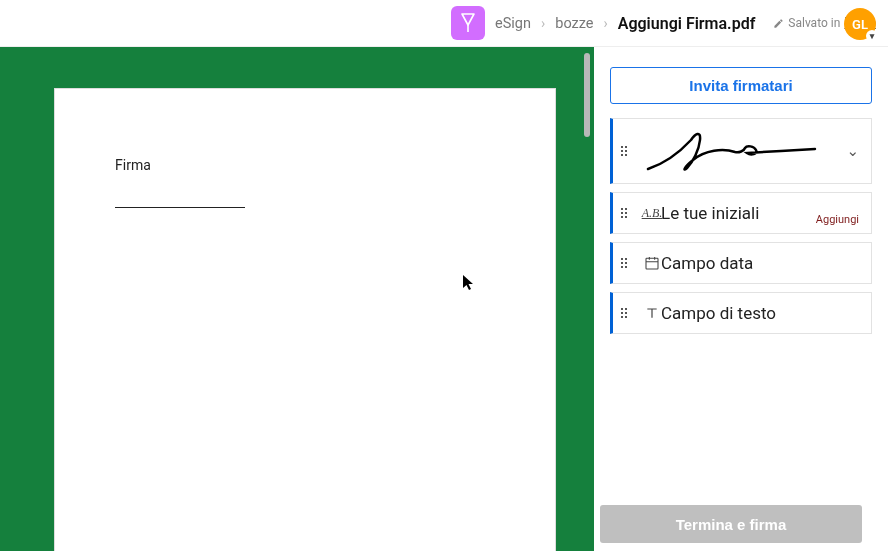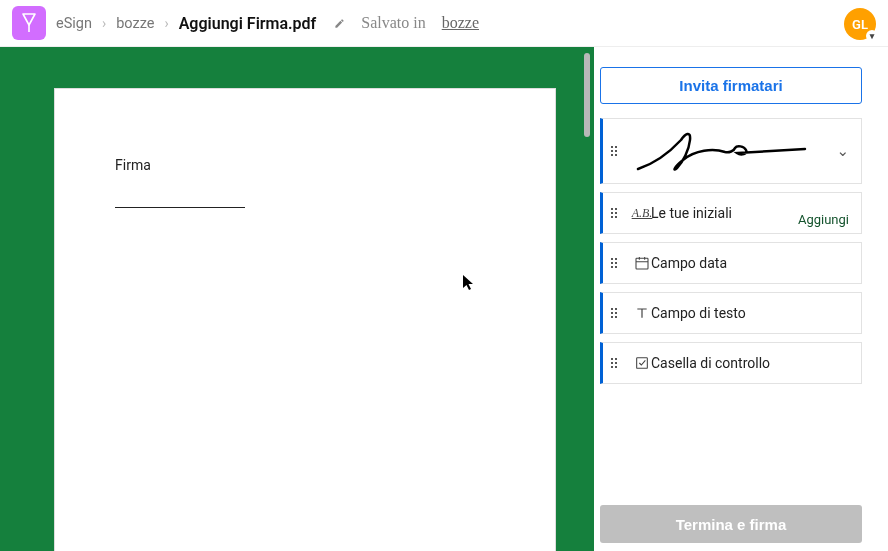--- a/index.html
+++ b/index.html
@@ -6,32 +6,33 @@
     body { font-family: -apple-system, BlinkMacSystemFont, "Segoe UI", Roboto, Helvetica, Arial, sans-serif; background: #fff; width: 888px; height: 551px; overflow: hidden; }
 
     .header {
       height: 47px;
       border-bottom: 1px solid #eee;
       display: flex;
       align-items: center;
       padding: 0 12px;
       gap: 10px;
       position: relative;
+      justify-content: flex-end;
     }
     .app-icon {
       width: 34px; height: 34px;
       background: #d26dff;
       border-radius: 6px;
       display: flex; align-items: center; justify-content: center;
     }
     .app-icon svg { width: 16px; height: 22px; }
     .crumb { font-size: 14.5px; color: #777; cursor: pointer; }
     .crumb-sep { color: #bbb; font-size: 14px; }
     .crumb-current { font-size: 16px; font-weight: 600; color: #111; }
-    .saved-text { font-size: 16px; color: #888; display: flex; align-items: center; gap: 16px; margin-left: 8px; font-family: Liberation Serif, serif; }
+    .saved-text { font-size: 12px; color: #888; display: flex; align-items: center; gap: 4px; margin-left: 8px; }
     .saved-text .link { color: #666; text-decoration: underline; cursor: pointer; }
     .avatar {
       position: absolute; right: 12px; top: 8px;
       width: 32px; height: 32px; border-radius: 50%;
       background: #ffa000; color: #fff;
       display: flex; align-items: center; justify-content: center;
       font-size: 13px; font-weight: 600;
     }
     .avatar::after {
       content: "▾"; position: absolute; bottom: -2px; right: -2px;
@@ -59,21 +60,21 @@
       box-shadow: 0 0 0 1px #ddd;
     }
     .pg-label { position: absolute; left: 60px; top: 68px; font-size: 14px; color: #222; }
     .sig-line { position: absolute; left: 60px; top: 118px; width: 130px; border-bottom: 1px solid #222; }
     .cursor { position: absolute; left: 463px; top: 228px; font-size: 15px; color: #000; pointer-events: none; }
 
     .sidebar {
       flex: 1;
       background: #fff;
       display: flex; flex-direction: column;
-      padding: 20px 12px 0 6px;
+      padding: 20px 12px 0 16px;
       position: relative;
     }
     .invite-btn {
       width: 262px;
       height: 37px;
       border: 1px solid #1a73e8;
       color: #1a73e8;
       background: #fff;
       border-radius: 3px;
       font-size: 15px;
@@ -94,22 +95,22 @@
       position: relative;
     }
     .tool.sig { height: 66px; }
     .tool.norml { height: 42px; }
     .drag-handle {
       width: 10px; display: grid; grid-template-columns: repeat(2, 2px); grid-auto-rows: 2px;
       gap: 2px; margin-right: 12px;
     }
     .drag-handle span { background: #555; width: 2px; height: 2px; }
     .tool-icon { width: 18px; height: 18px; display: flex; align-items: center; justify-content: center; color: #444; }
-    .tool-label { font-size: 14px; color: #222; flex: 1; }
-    .tool-right { font-size: 13px; color: #14532d; margin-top: 12px; }
+    .tool-label { font-size: 17px; color: #222; flex: 1; }
+    .tool-right { font-size: 11px; color: #7f1d1d; margin-top: 12px; }
     .sig-img { flex: 1; height: 50px; display: flex; align-items: center; }
     .chevron { color: #555; font-size: 15px; margin-left: 8px; }
 
     .finish-btn {
       position: absolute; bottom: 8px; left: 6px;
       width: 262px; height: 38px;
       background: #bfbfbf; color: #fff;
       border: none; border-radius: 3px;
       font-size: 15px; font-weight: 600;
       cursor: not-allowed;
@@ -221,33 +222,16 @@
           <span></span>
         </div>
       <span class="tool-icon tficon">
         <svg viewBox="0 0 24 24" fill="none" stroke="#444" stroke-width="1.8">
             <path d="M5 6 H19 M12 6 V19"></path>
           </svg>
       </span>
       <span class="tool-label">Campo di testo</span>
     </div>
 
-    <div class="tool norml">
-      <div class="drag-handle">
-          <span></span>
-          <span></span>
-          <span></span>
-          <span></span>
-          <span></span>
-          <span></span>
-        </div>
-      <span class="tool-icon cbicon">
-        <svg viewBox="0 0 24 24" fill="none" stroke="#444" stroke-width="1.6">
-            <rect x="4" y="4" width="16" height="16" rx="1"></rect>
-            <path d="M8 12 L11 15 L17 8"></path>
-          </svg>
-      </span>
-      <span class="tool-label">Casella di controllo</span>
-    </div>
 
     <button class="finish-btn">Termina e firma</button>
   </div>
 </div>
 
 </body></html>

